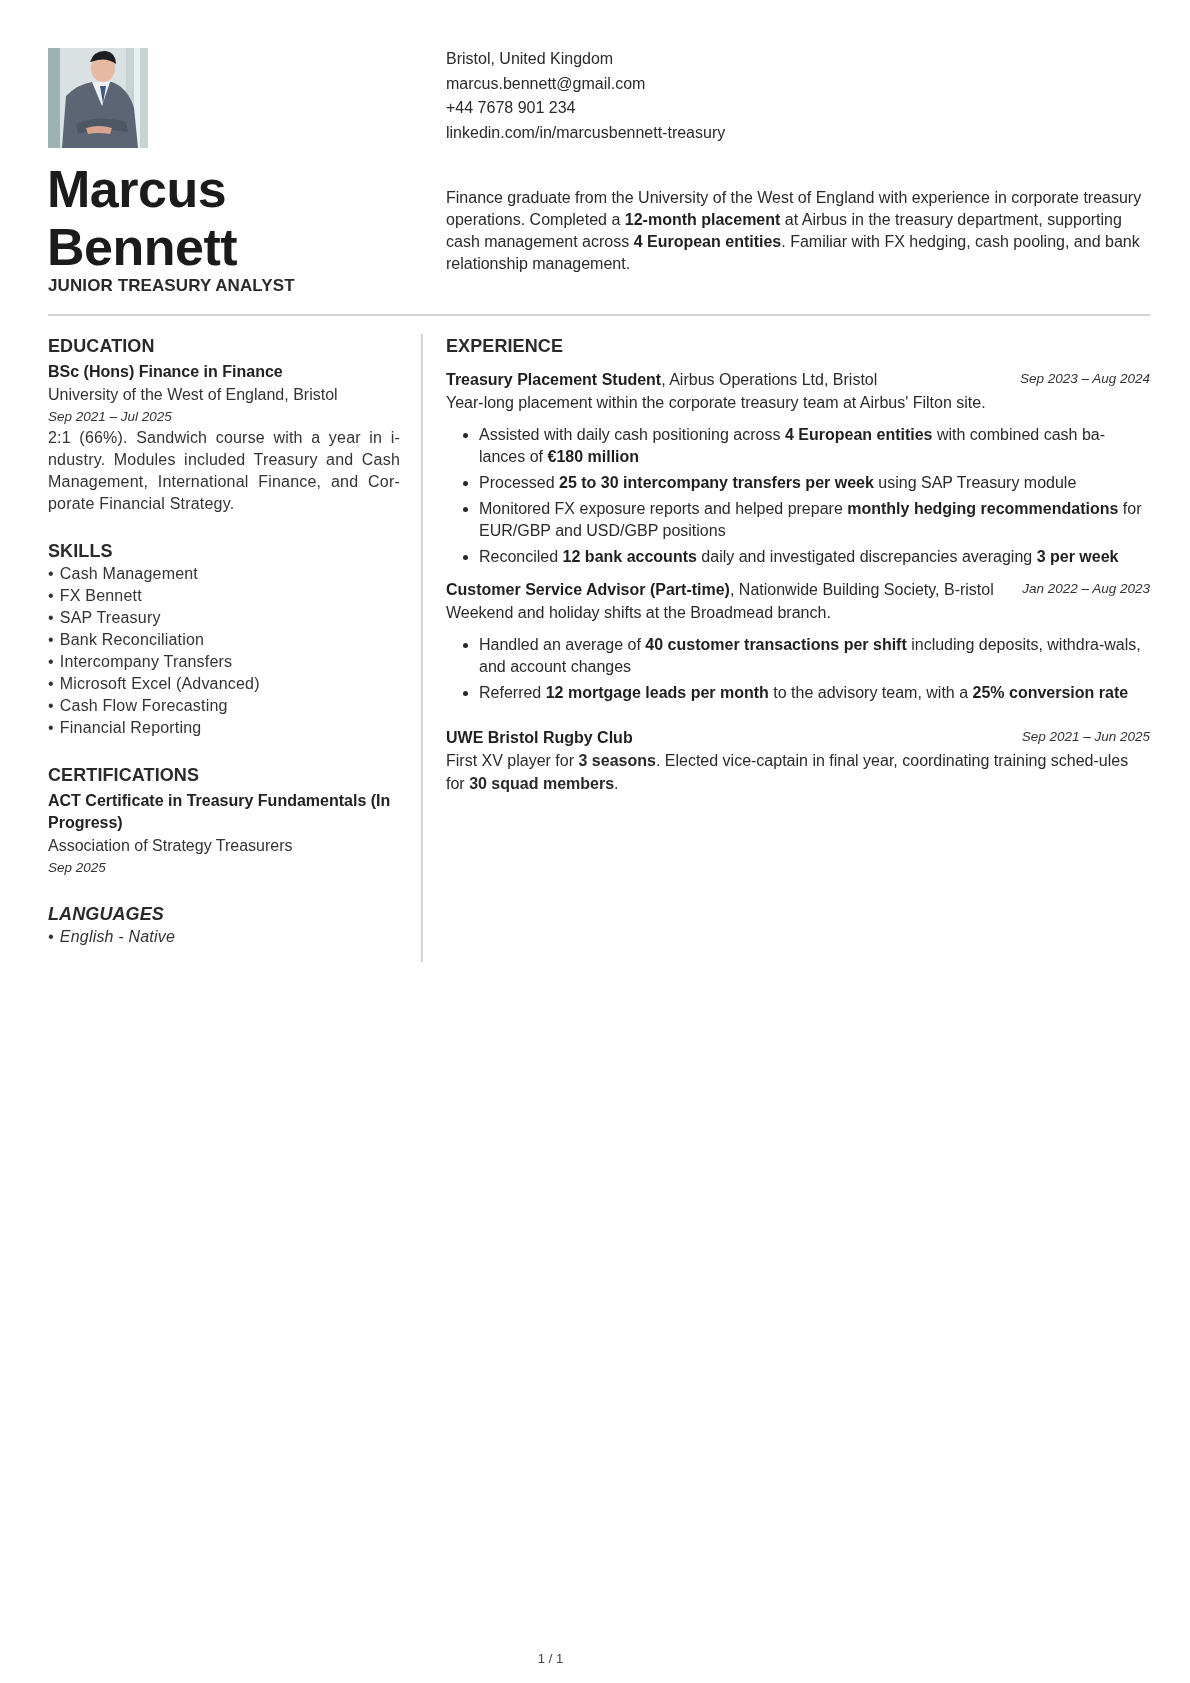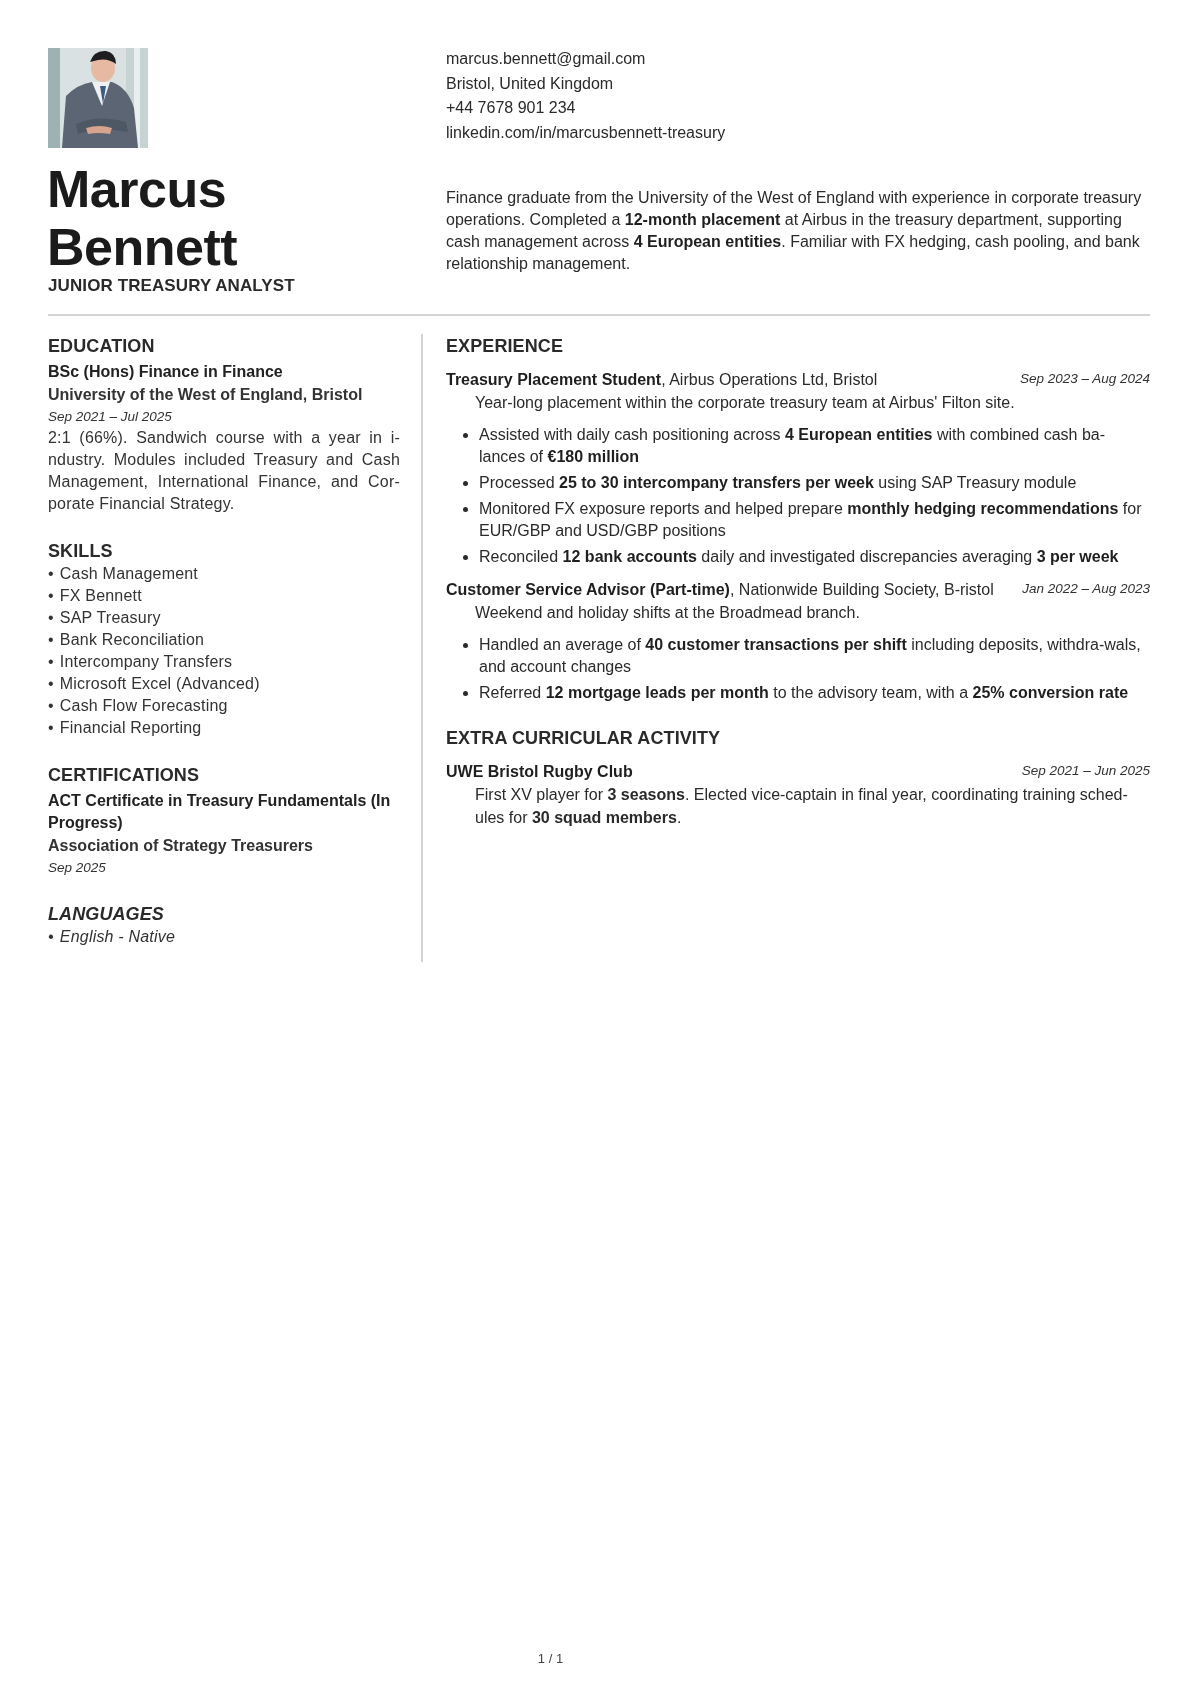--- a/index.html
+++ b/index.html
@@ -41,34 +41,34 @@
   .hr { position: absolute; left: 48px; top: 314px; width: 1102px; height: 1.5px; background: #d4d4d4; }
   .vr { position: absolute; left: 421px; top: 334px; width: 1.5px; height: 628px; background: #d4d4d4; }
 
   
   .left { position: absolute; left: 48px; top: 334px; width: 352px; }
   .sec-title {
     font-size: 18px; line-height: 24px; font-weight: 700; color: #2a2a2a;
     letter-spacing: 0.1px;
   }
   .item-title { font-size: 16px; line-height: 22px; font-weight: 700; color: #222; }
-  .item-sub { font-size: 16px; line-height: 24px; color: #333; font-weight: bold; }
+  .item-sub { font-size: 16px; line-height: 24px; color: #333; }
   .item-date { font-size: 13.5px; line-height: 20px; font-style: italic; color: #333; }
   .item-desc { font-size: 16px; line-height: 22px; color: #333; text-align: justify; letter-spacing: 0.2px; }
   .bul-list { list-style: none; }
   .bul-list li { font-size: 16px; line-height: 22px; color: #333; letter-spacing: 0.2px; }
   .bul-list li::before { content: "\2022"; margin-right: 6px; }
 
   
   .right { position: absolute; left: 446px; top: 334px; width: 704px; }
   .row { display: flex; justify-content: space-between; align-items: flex-start; }
   .row .t { font-size: 16px; line-height: 23px; color: #2a2a2a; }
   .row .t b { font-weight: 700; color: #1f1f1f; }
   .row .d { font-size: 13.5px; line-height: 22px; font-style: italic; color: #333; white-space: nowrap; margin-left: 18px; }
-  .line { font-size: 16px; line-height: 23px; color: #2a2a2a; margin-left: 29px; }
+  .line { font-size: 16px; line-height: 23px; color: #2a2a2a; }
   .ul { list-style: none; margin: 10px 0 0 0; padding-left: 0; }
   .ul li {
     position: relative; padding-left: 33px; font-size: 16px; line-height: 22px;
     color: #2a2a2a; margin-bottom: 4px;
   }
   .ul li::before {
     content: ""; position: absolute; left: 17px; top: 9px; width: 5px; height: 5px;
     border-radius: 50%; background: #2a2a2a;
   }
   .ul li b { font-weight: 700; color: #1f1f1f; }
@@ -99,22 +99,22 @@
     </svg>
   </div>
 
   <div class="name">
     <div>Marcus</div>
     <div>Bennett</div>
   </div>
   <div class="headline">JUNIOR TREASURY ANALYST</div>
 
   <div class="contact">
+    <div>Bristol, United Kingdom</div>
     <div>marcus.bennett@gmail.com</div>
-    <div>Bristol, United Kingdom</div>
     <div>+44 7678 901 234</div>
     <div>linkedin.com/in/marcusbennett-treasury</div>
   </div>
 
   <div class="summary">
     <span>Finance graduate from the University of the West of England with experience in corporate treasury operations. Completed a </span><b>12-month placement</b><span> at Airbus in the treasury department, supporting cash management across </span><b>4 European entities</b><span>. Familiar with FX hedging, cash pooling, and bank relationship management.</span>
   </div>
 
   <div class="hr"></div>
   <div class="vr"></div>
@@ -186,21 +186,20 @@
         </div>
         <div class="line">Weekend and holiday shifts at the Broadmead branch.</div>
         <ul class="ul">
           <li><span>Handled an average of </span><b>40 customer transactions per shift</b><span> including deposits, withdra-wals, and account changes</span></li>
           <li><span>Referred </span><b>12 mortgage leads per month</b><span> to the advisory team, with a </span><b>25% conversion rate</b></li>
         </ul>
       </div>
     </section>
 
     <section style="margin-top:22px;">
-      <div class="sec-title">EXTRA CURRICULAR ACTIVITY</div>
       <div class="row" style="margin-top:10px;">
         <div class="t"><b>UWE Bristol Rugby Club</b></div>
         <div class="d">Sep 2021 – Jun 2025</div>
       </div>
       <div class="line"><span>First XV player for </span><b>3 seasons</b><span>. Elected vice-captain in final year, coordinating training sched-ules for </span><b>30 squad members</b><span>.</span></div>
     </section>
   </div>
 
   <div class="footer">1 / 1</div>
 </div>

